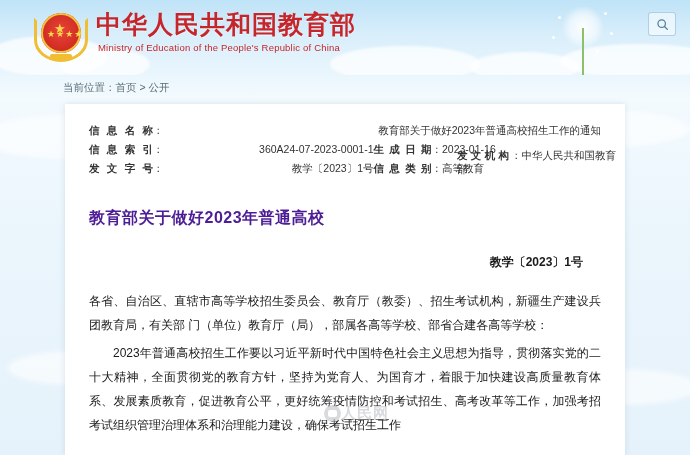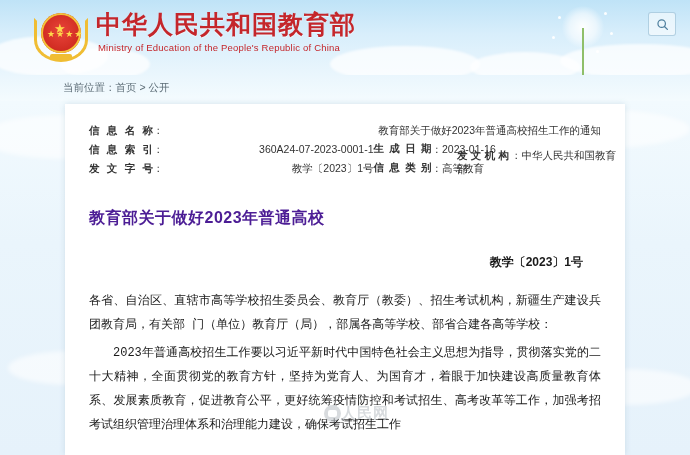--- a/index.html
+++ b/index.html
@@ -205,21 +205,21 @@
     text-align: justify;
     text-align-last: justify;
     color: #333;
     font-weight: bold;
     white-space: nowrap;
     padding-right: 2px;
   }
   .colon { width: 8px; }
   .val { color: #333; }
   .val-1 { width: 210px; text-align: right; }
-  .lbl-2 { width: 58px; padding-left: 14px; font-family: Liberation Mono, monospace; }
+  .lbl-2 { width: 58px; padding-left: 14px; }
 
   
   .doc-title {
     margin-top: 26px;
     text-align: left;
     font-size: 16px;
     font-weight: bold;
     color: #4c1d95;
     line-height: 1.75;
     letter-spacing: 0.5px;
@@ -234,21 +234,20 @@
   }
   .doc-body {
     margin-top: 18px;
     font-size: 12px;
     color: #1a1a1a;
     line-height: 2.0;
     text-align: justify;
   }
   .doc-body p {
     margin: 0 0 4px 0;
-    font-family: Liberation Mono, monospace;
   }
   .indent { text-indent: 24px; }
 
   
   .watermark {
     position: absolute;
     left: 324px;
     top: 404px;
     display: flex;
     align-items: center;

